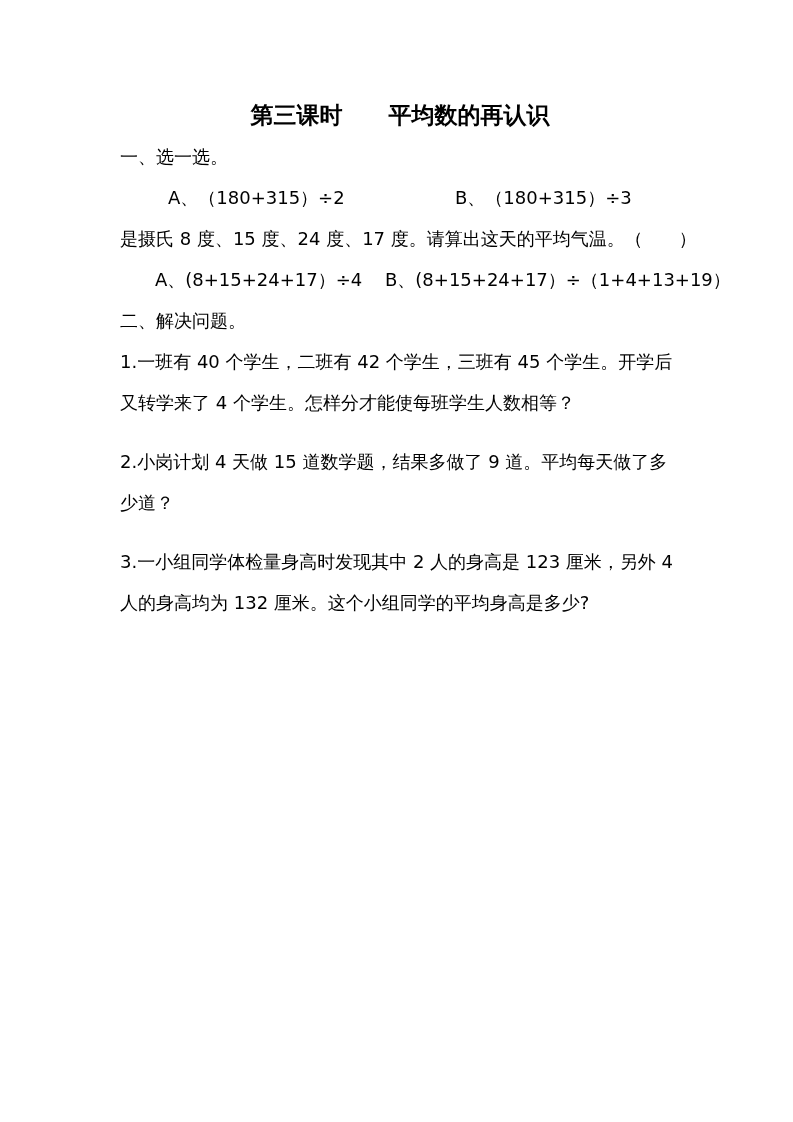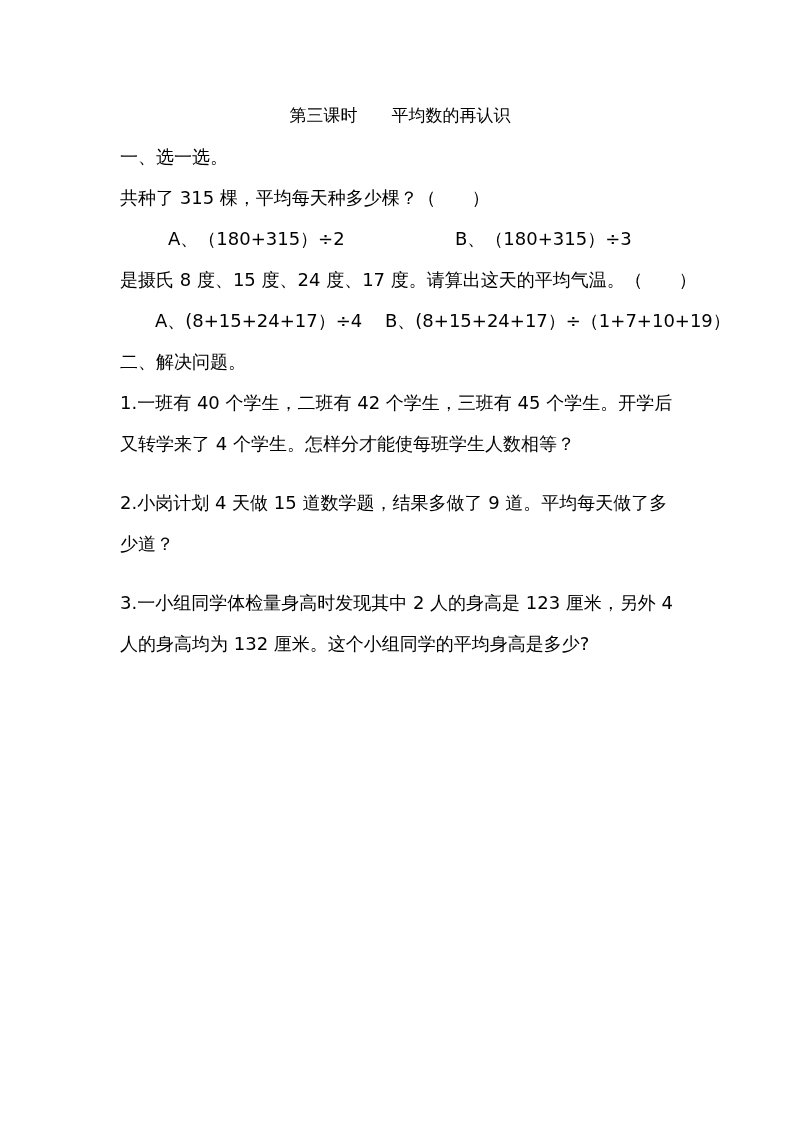--- a/index.html
+++ b/index.html
@@ -23,22 +23,22 @@
     width: 560px;
     font-size: 18px;
     line-height: 41px;
   }
   .line {
     height: 41px;
     white-space: nowrap;
   }
   .doc-title {
     text-align: center;
-    font-weight: normal;
-    font-size: 17px;
+    font-weight: bold;
+    font-size: 23px;
   }
   .section-heading {
     font-weight: normal;
   }
   .indent-1 { padding-left: 35px; }
   .indent-opt1 { padding-left: 48px; }
   .indent-opt2 { padding-left: 35px; }
   .opt-a-q1 { display: inline-block; width: 287px; }
   .opt-a-q2 { display: inline-block; width: 230px; }
   .gap { height: 18px; }
@@ -46,30 +46,29 @@
 </head>
 <body>
 
 <div class="page">
   <div class="content">
 
     <div class="line doc-title">第三课时　　平均数的再认识</div>
 
     <div class="line section-heading">一、选一选。</div>
 
-    <div class="line">共种了 315 棵，平均每天种多少棵？（　　）</div>
 
     <div class="line indent-opt1">
       <span class="opt-a-q1">A、（180+315）÷2</span><span>B、（180+315）÷3</span>
     </div>
 
     <div class="line">是摄氏 8 度、15 度、24 度、17 度。请算出这天的平均气温。（　　）</div>
 
     <div class="line indent-opt2">
-      <span class="opt-a-q2">A、(8+15+24+17）÷4</span><span>B、(8+15+24+17）÷（1+7+10+19）</span>
+      <span class="opt-a-q2">A、(8+15+24+17）÷4</span><span>B、(8+15+24+17）÷（1+4+13+19）</span>
     </div>
 
     <div class="line section-heading">二、解决问题。</div>
 
     <div class="line">1.一班有 40 个学生，二班有 42 个学生，三班有 45 个学生。开学后</div>
     <div class="line">又转学来了 4 个学生。怎样分才能使每班学生人数相等？</div>
 
     <div class="gap"></div>
 
     <div class="line">2.小岗计划 4 天做 15 道数学题，结果多做了 9 道。平均每天做了多</div>

